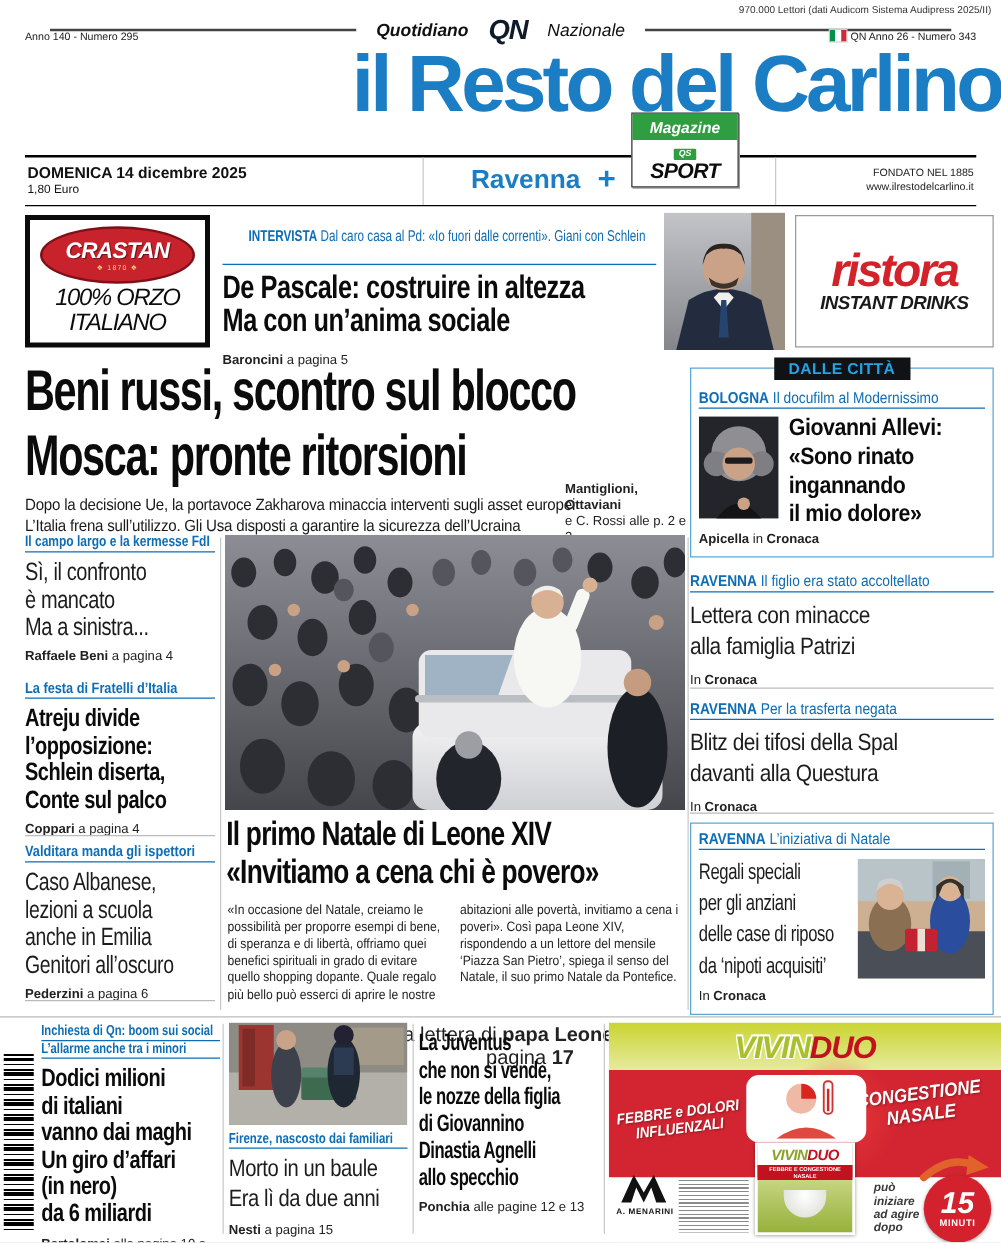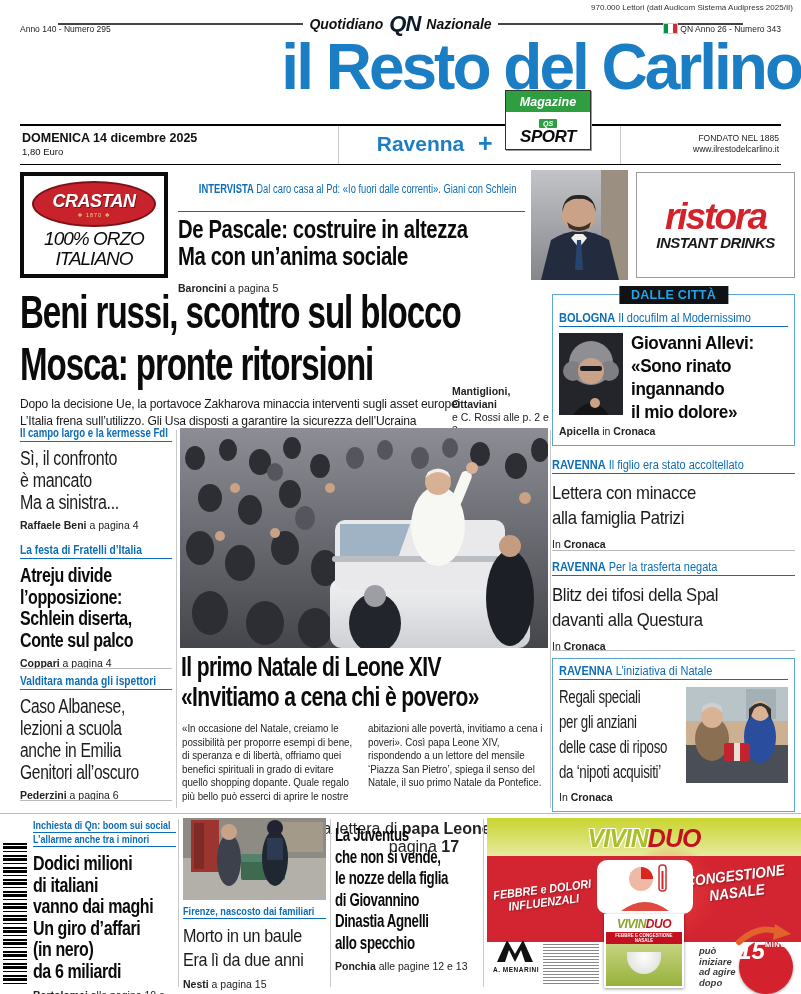--- a/index.html
+++ b/index.html
@@ -22,25 +22,25 @@
   .flag i{display:inline-block;width:33.3%;height:100%}
   .fg{background:#009246}.fw{background:#fff}.fr{background:#ce2b37}
 </style>
 </head>
 <body>
 
 <div class="page">
 
   <div class="abs" style="top:3px;right:8px;font-size:8px;color:#333">970.000 Lettori  (dati Audicom Sistema Audipress 2025/II)</div>
 
-  <div class="abs" style="top:11px;left:30px;right:30px;display:flex;align-items:center;justify-content:center;gap:6px">
+  <div class="abs" style="top:11px;left:30px;right:30px;display:flex;align-items:center;justify-content:center;gap:16px">
     <div style="flex:0 0 245px;height:1.5px;background:#444"></div>
     <span style="font-size:14px;font-weight:800;font-style:italic">Quotidiano</span>
     <span style="font-size:22px;font-weight:800;font-style:italic;color:#0f1b2b;letter-spacing:-1px">QN</span>
-    <span style="font-size:14px;font-weight:700;font-style:italic">Nazionale</span>
+    <span style="font-size:14px;font-weight:400;font-style:italic">Nazionale</span>
     <div style="flex:0 0 245px;height:1.5px;background:#444"></div>
   </div>
 
   <div class="abs" style="top:24px;left:20px;font-size:8.5px;color:#222">Anno 140 - Numero 295</div>
   <div class="abs" style="top:23px;right:20px;font-size:8.5px;color:#222">
     <span class="flag"><i class="fg"></i><i class="fw"></i><i class="fr"></i></span>
     <span>QN Anno 26 - Numero 343</span>
   </div>
 
   <div class="abs" style="top:30px;left:0;right:0;text-align:right;font-size:64px;font-weight:800;letter-spacing:-3px;color:#1b7dc4">il Resto del Carlino</div>
@@ -405,21 +405,21 @@
     <svg class="abs" width="40" height="26" style="top:120px;left:8px" xmlns="http://www.w3.org/2000/svg">
       <polygon points="2,24 12,2 20,16 28,2 38,24 30,24 26,12 20,24 14,12 10,24" fill="#111"></polygon>
     </svg>
     <div class="abs" style="top:148px;left:6px;font-size:6.5px;font-weight:700;letter-spacing:.5px">A. MENARINI</div>
     <div class="abs" style="top:126px;left:56px;width:56px;height:42px;background:repeating-linear-gradient(#8a8a8a 0 1px,transparent 1px 3px)"></div>
 
     <div class="abs" style="top:128px;left:212px;font-size:9.5px;line-height:10.5px;font-weight:800;font-style:italic;color:#3a3a3a;white-space:pre-line">può
 iniziare
 ad agire
 dopo</div>
-    <div class="abs" style="top:122px;left:252px;width:54px;height:54px;background:#d3222e;border-radius:50%;display:flex;flex-direction:row;align-items:flex-start;justify-content:center;box-shadow:0 1px 3px rgba(0,0,0,.4)">
+    <div class="abs" style="top:122px;left:252px;width:54px;height:54px;background:#d3222e;border-radius:50%;display:flex;flex-direction:column;align-items:center;justify-content:center;box-shadow:0 1px 3px rgba(0,0,0,.4)">
       <span style="color:#fff;font-size:24px;font-weight:900;font-style:italic;line-height:22px">15</span>
       <span style="color:#fff;font-size:7.5px;font-weight:800;letter-spacing:.5px">MINUTI</span>
     </div>
     <svg class="abs" width="56" height="24" style="top:104px;left:248px" xmlns="http://www.w3.org/2000/svg">
       <path d="M4 20 Q24 2 44 10" fill="none" stroke="#e2622b" stroke-width="6" stroke-linecap="round"></path>
       <polygon points="40,2 56,12 38,18" fill="#e2622b"></polygon>
     </svg>
   </div>
 
 </div>

